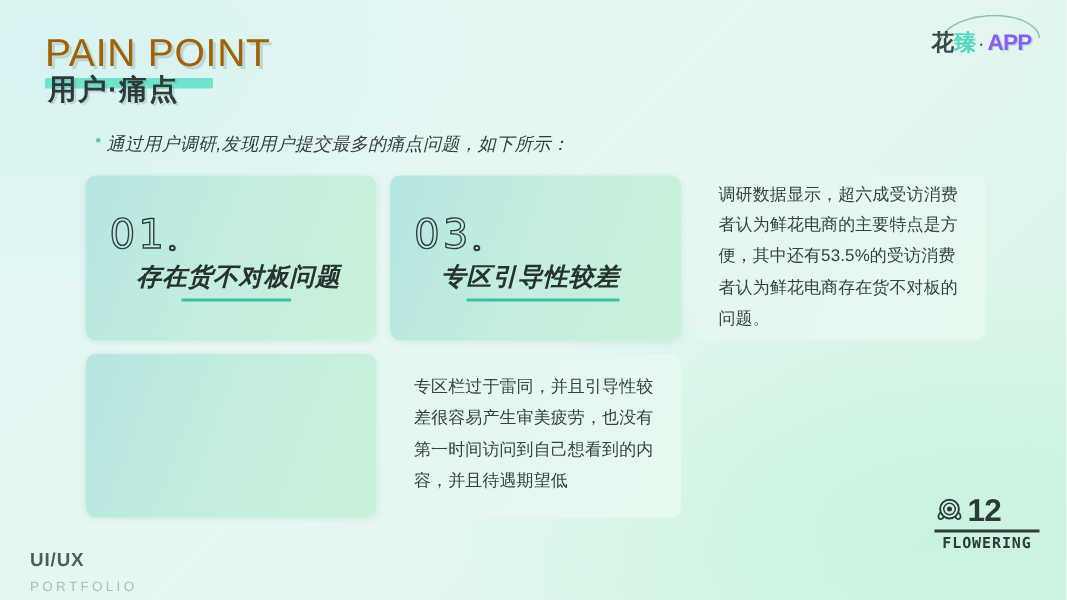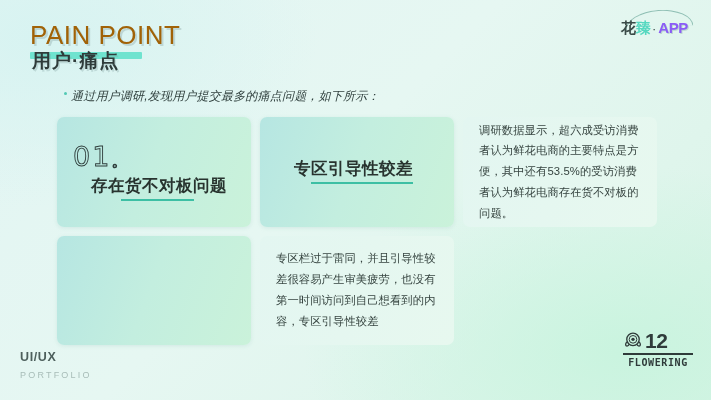--- a/index.html
+++ b/index.html
@@ -85,35 +85,35 @@
 
   .card-num {
     font-size:27px; line-height:1; font-weight:400; color:#2e3d3b;
     letter-spacing:2px; margin-bottom:6px;
     -webkit-text-stroke:0.9px #2e3d3b; color:transparent;
     font-family:"DejaVu Sans",sans-serif;
   }
   .card-num .dot {
     -webkit-text-stroke:0.8px #2e3d3b; color:transparent; font-size:17px;
   }
-  .card-heading-wrap { padding-left:18px; }
+  .card-heading-wrap { padding-left:18px;font-style:italic; }
   .card-heading {
     font-size:16.5px; font-weight:bold; color:#28332f;
     letter-spacing:0.5px; display:inline-block; position:relative;
     padding-bottom:5px; line-height:1.2;
   }
   .card-heading .ul {
     position:absolute; height:2px; background:#3dbfa4; bottom:0;
   }
   .card-body {
     font-size:11.3px; line-height:1.85; color:#35433f; letter-spacing:0.1px;
   }
 
   
-  .footer-left { position:absolute; left:20px; bottom:20px; }
+  .footer-left { position:absolute; left:20px; bottom:4px; }
   .fl-uiux { font-size:12.5px; font-weight:bold; color:#4d5f5c; letter-spacing:0.6px; }
   .fl-portfolio { font-size:9px; color:#a8bdb8; letter-spacing:2.2px; margin-top:6px; }
 
   
   .footer-right { position:absolute; right:18px; bottom:32px; width:70px; }
   .fr-top { display:flex; align-items:center; gap:2px; justify-content:flex-start; }
   .rose-icon { width:20px; height:20px; flex:0 0 20px; }
   .fr-12 { font-size:21px; font-weight:bold; color:#2f3b3a; line-height:1;
            letter-spacing:-0.5px; }
   .fr-rule { height:1.6px; background:#2f3b3a; margin:2px 0 2px 0; }
@@ -144,29 +144,30 @@
 <div class="subtitle">
   <span class="lead-dot"></span><span>通过用户调研,发现用户提交最多的痛点问题，如下所示：</span>
 </div>
 
 <div class="grid">
     <div class="card accent">
       <div class="card-num">01<span class="dot">。</span></div>
       <div class="card-heading-wrap"><div class="card-heading">存在货不对板问题<span class="ul" style="left: 22%; width: 54%; background: rgb(61, 191, 164);"></span></div></div>
     </div>
     <div class="card accent">
+      <div class="card-num">03<span class="dot">。</span></div>
       <div class="card-heading-wrap"><div class="card-heading">专区引导性较差<span class="ul" style="left: 14%; width: 86%; background: rgb(61, 191, 164);"></span></div></div>
     </div>
     <div class="card plain">
       <div class="card-body">调研数据显示，超六成受访消费者认为鲜花电商的主要特点是方便，其中还有53.5%的受访消费者认为鲜花电商存在货不对板的问题。</div>
     </div>
     <div class="card accent">
     </div>
     <div class="card plain">
-      <div class="card-body">专区栏过于雷同，并且引导性较差很容易产生审美疲劳，也没有第一时间访问到自己想看到的内容，专区引导性较差</div>
+      <div class="card-body">专区栏过于雷同，并且引导性较差很容易产生审美疲劳，也没有第一时间访问到自己想看到的内容，并且待遇期望低</div>
     </div>
   </div>
 
 <div class="footer-left">
   <div class="fl-uiux">UI/UX</div>
   <div class="fl-portfolio">PORTFOLIO</div>
 </div>
 
 <div class="footer-right">
   <div class="fr-top">

